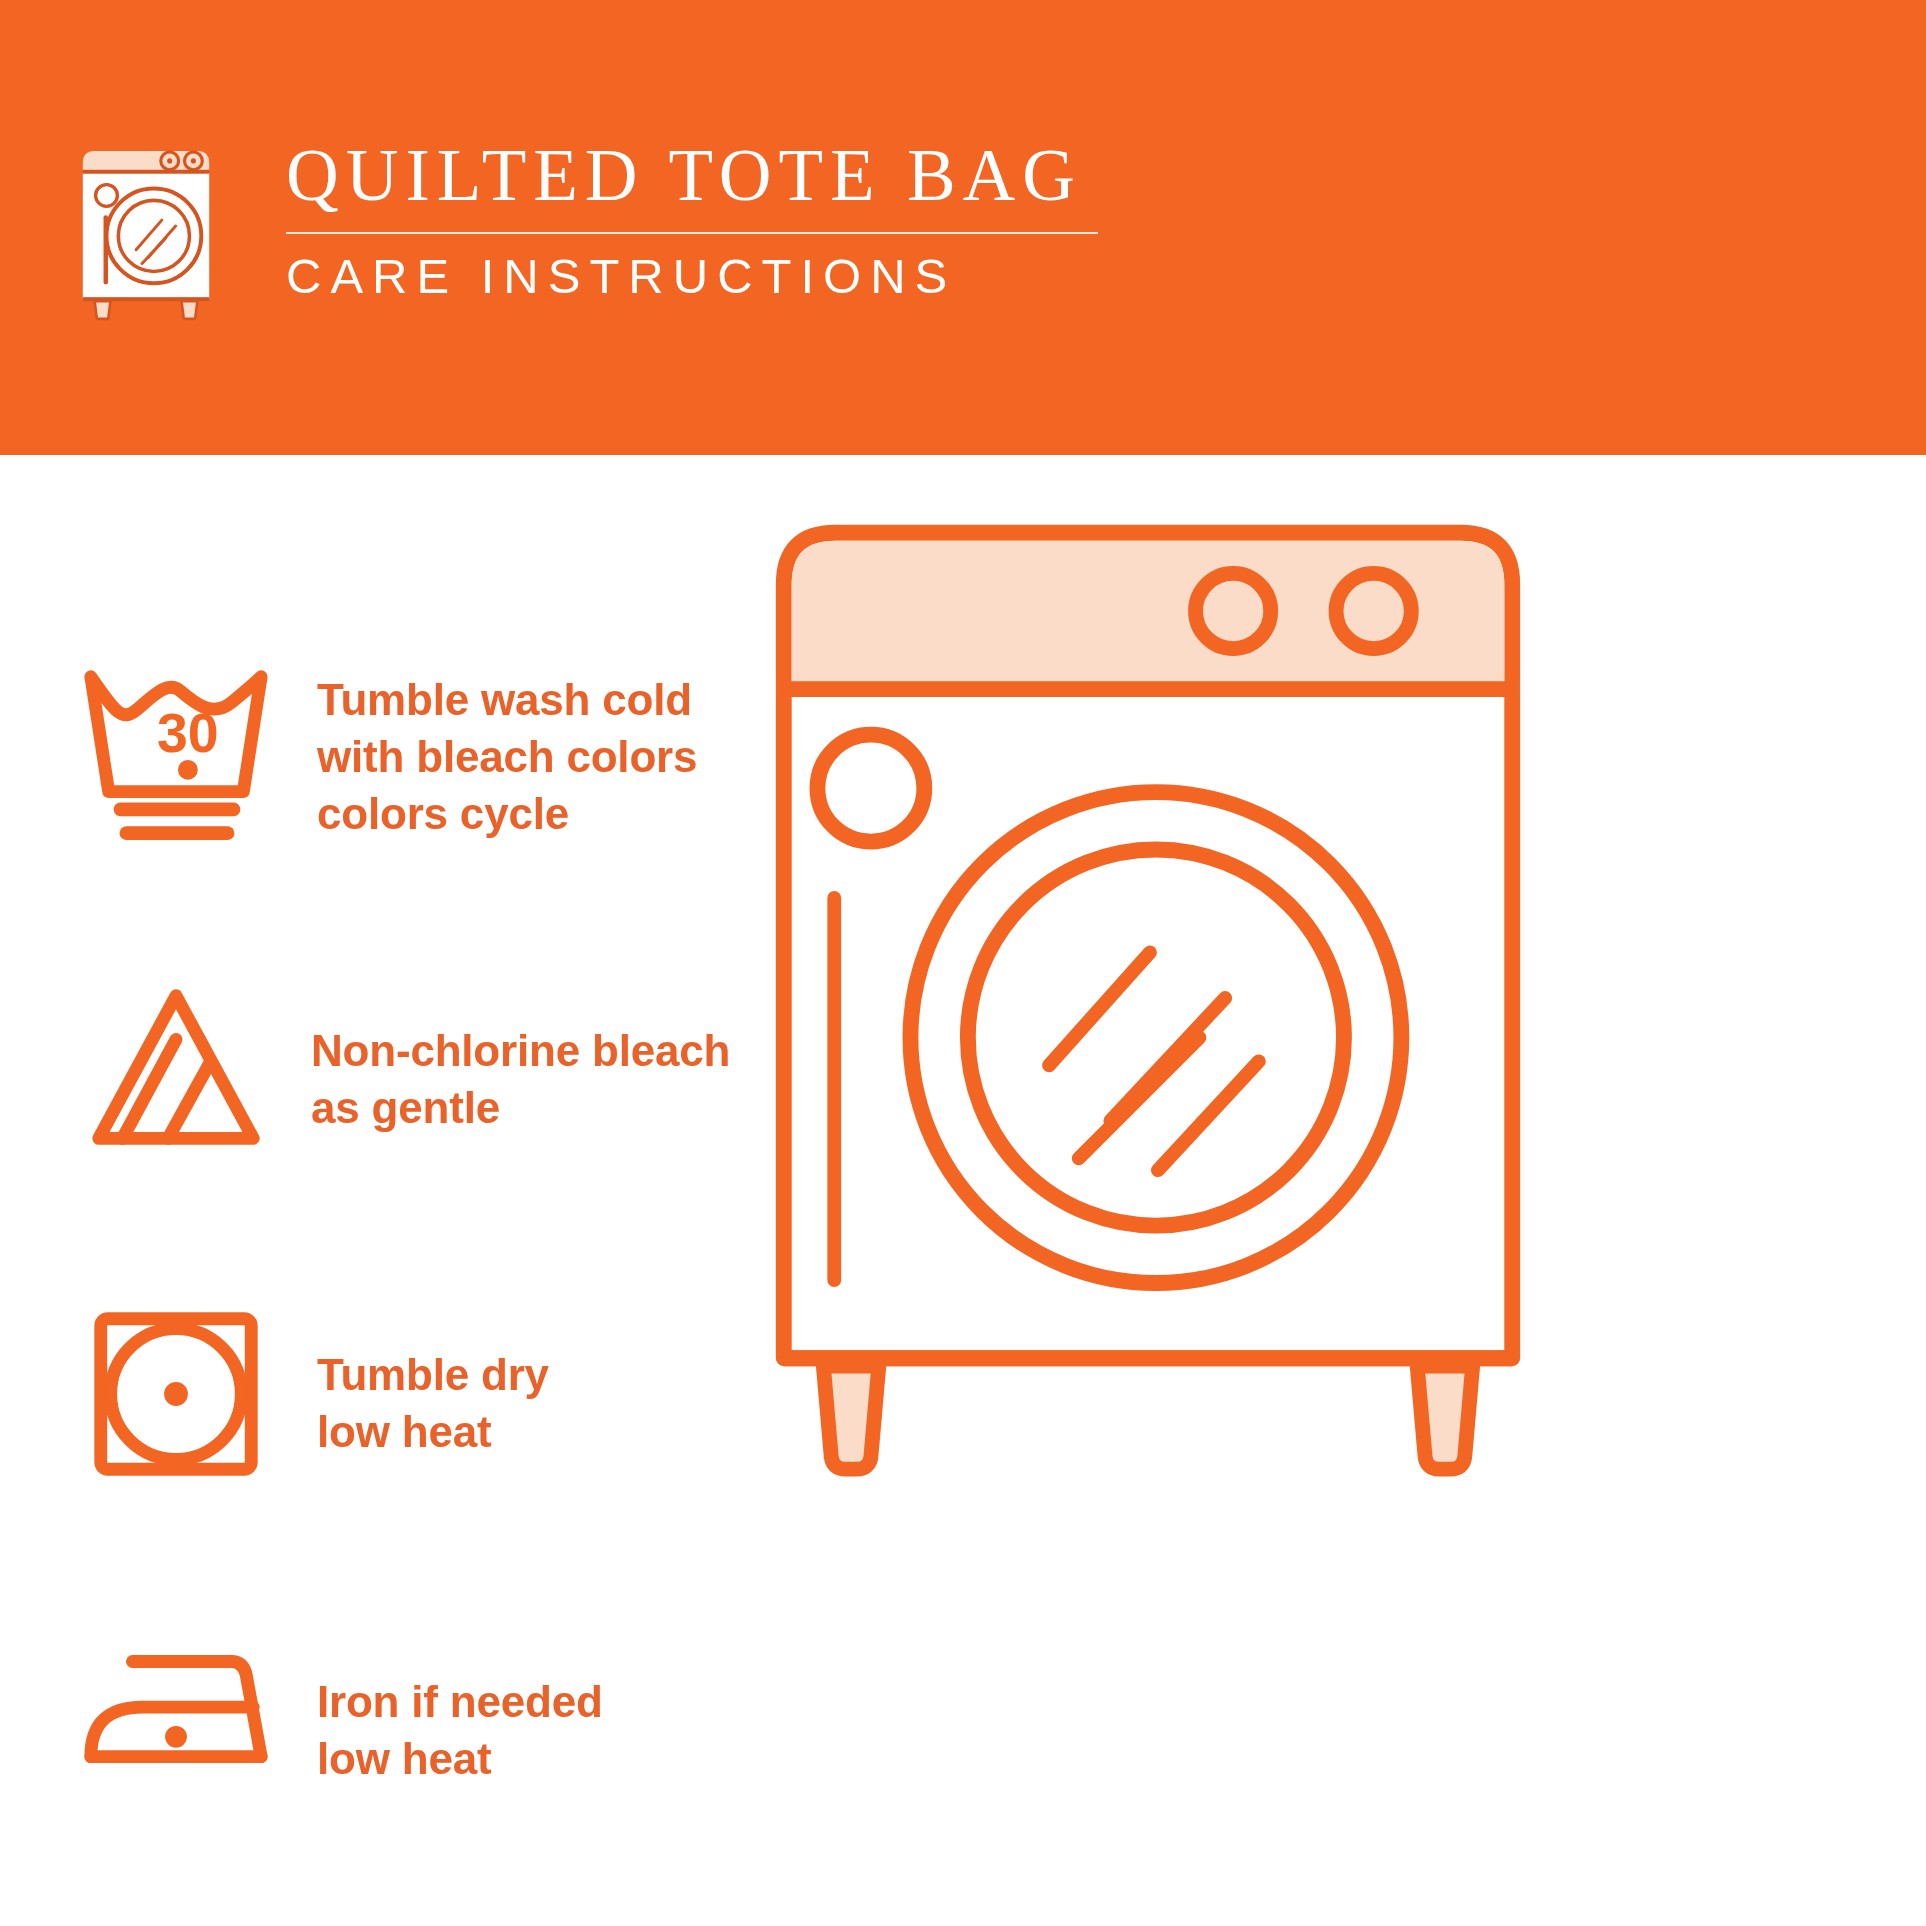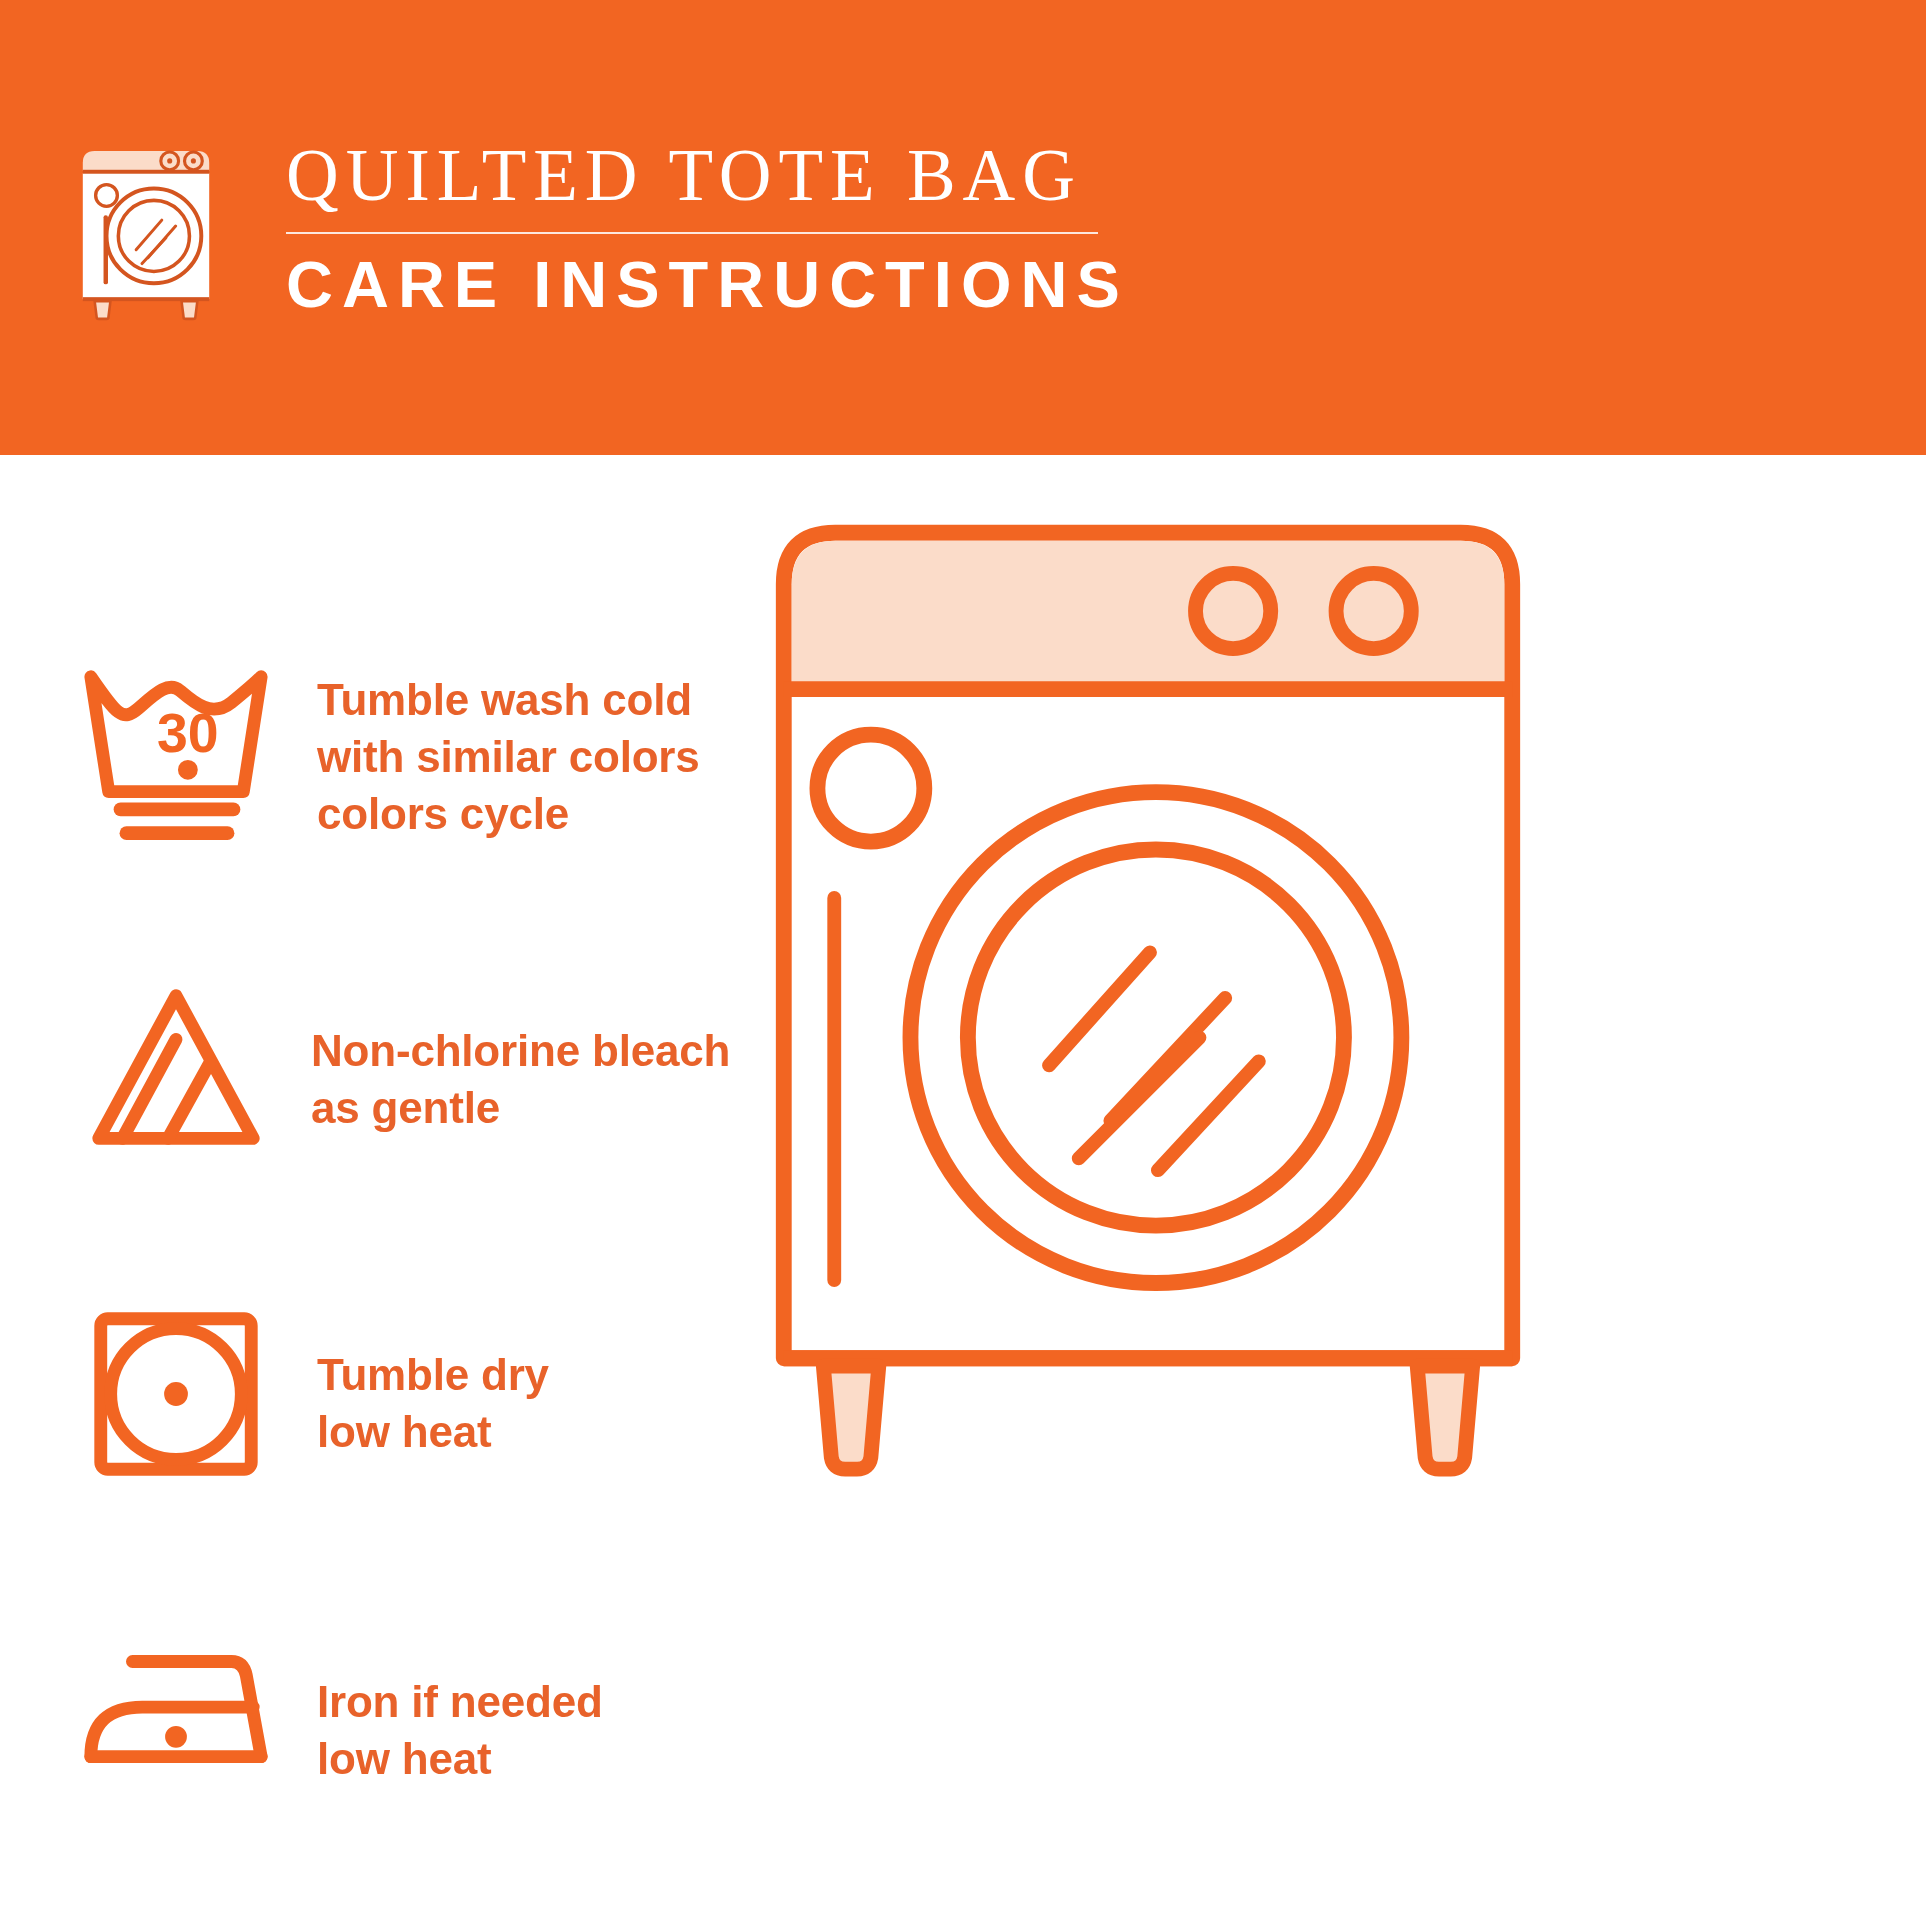--- a/index.html
+++ b/index.html
@@ -53,24 +53,24 @@
     white-space: nowrap;
     font-family: Liberation Serif, serif;
   }
   #header-divider {
     height: 2px;
     background: rgba(255,255,255,0.85);
     margin: 20px 0 18px 0;
     width: 812px;
   }
   .header-line-2 {
-    font-size: 65px;
+    font-size: 49px;
     letter-spacing: 9px;
     color: #FFFFFF;
-    font-weight: 700;
+    font-weight: 400;
     line-height: 1.0;
     white-space: nowrap;
     font-family: "Liberation Sans", sans-serif;
   }
 
   
   #care-list {
     position: absolute;
     left: 77px;
     top: 653px;
@@ -176,21 +176,21 @@
         <g fill="none" stroke="#F26522" stroke-width="14" stroke-linecap="round">
           <line x1="44" y1="158" x2="158" y2="158"></line>
           <line x1="50" y1="182" x2="152" y2="182"></line>
         </g>
         <text x="112" y="100" font-family="&quot;Liberation Sans&quot;, sans-serif" font-size="56" font-weight="700" fill="#F26522" text-anchor="middle">30</text>
         <circle cx="112" cy="118" r="10" fill="#F26522"></circle>
       </svg>
     </div>
     <div class="care-label">
       <span>Tumble wash cold</span>
-      <span>with similar colors</span>
+      <span>with bleach colors</span>
       <span>colors cycle</span>
     </div>
   </div>
 
   <div class="care-row" data-row="1">
     <div class="care-symbol">
       <svg viewBox="0 0 200 200" width="198" height="198" xmlns="http://www.w3.org/2000/svg">
         <g fill="none" stroke="#F26522" stroke-width="13" stroke-linecap="round" stroke-linejoin="round">
           <path d="M100 22 L178 166 L22 166 Z"></path>
           <line x1="100" y1="66" x2="46" y2="166"></line>

